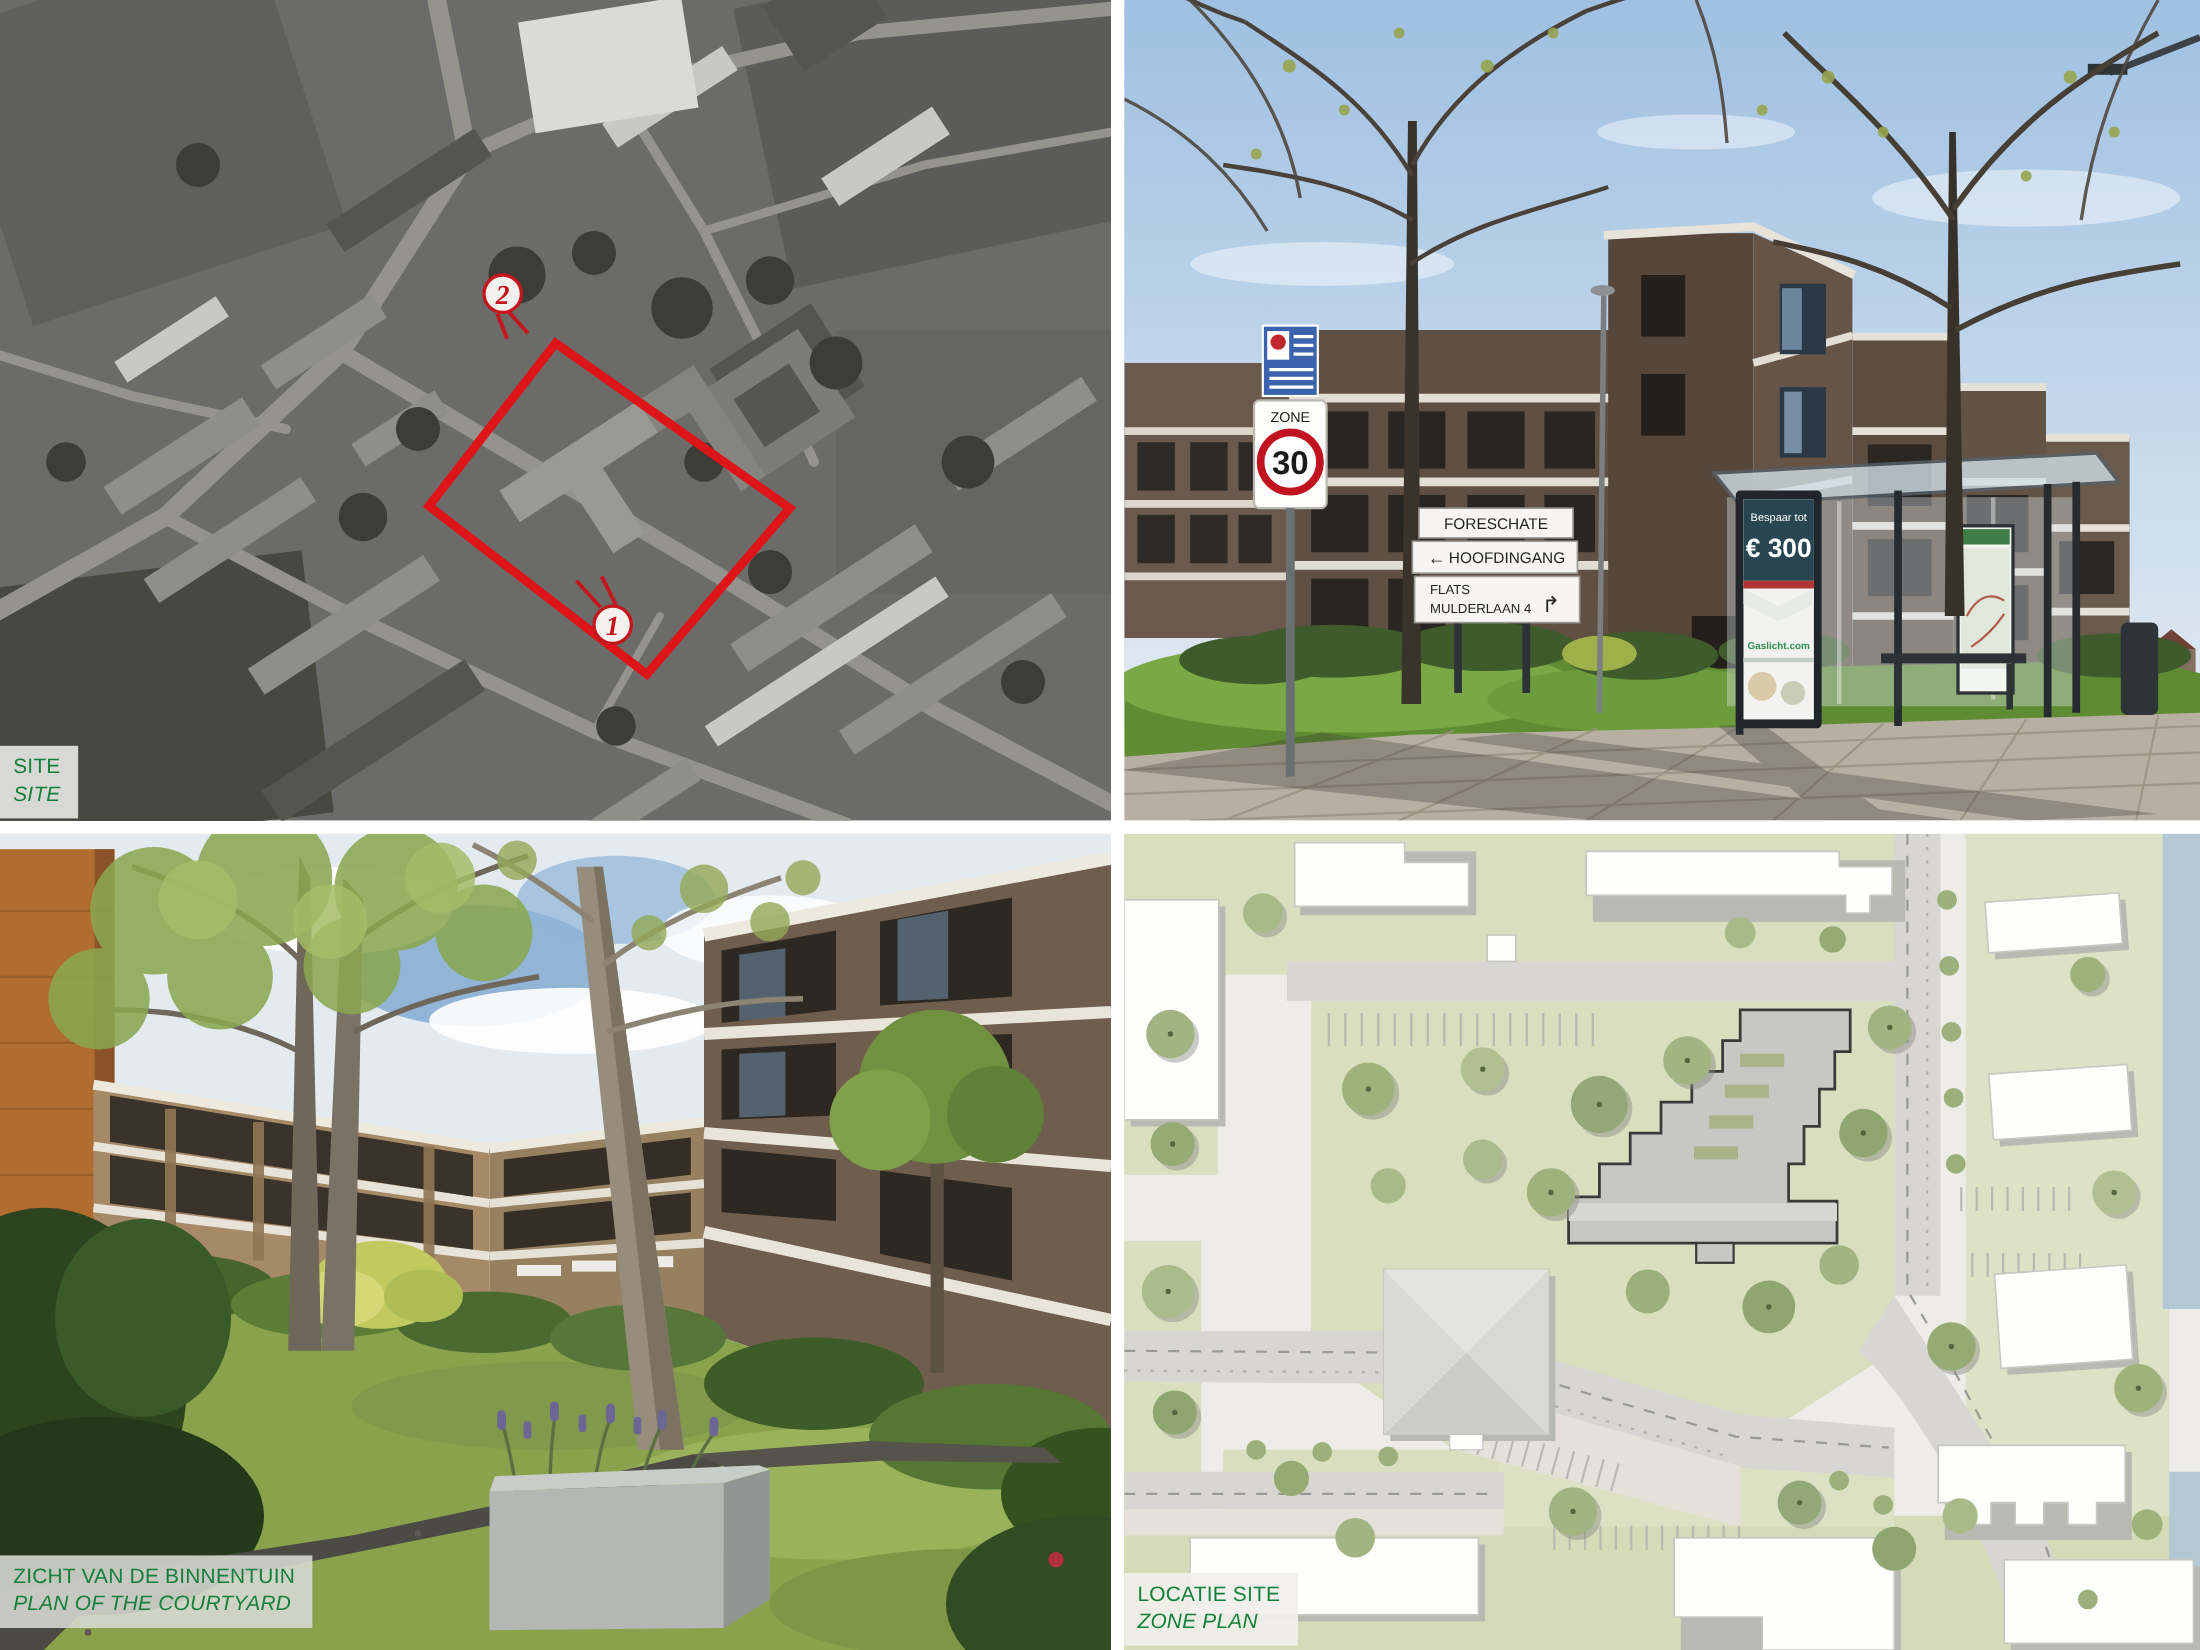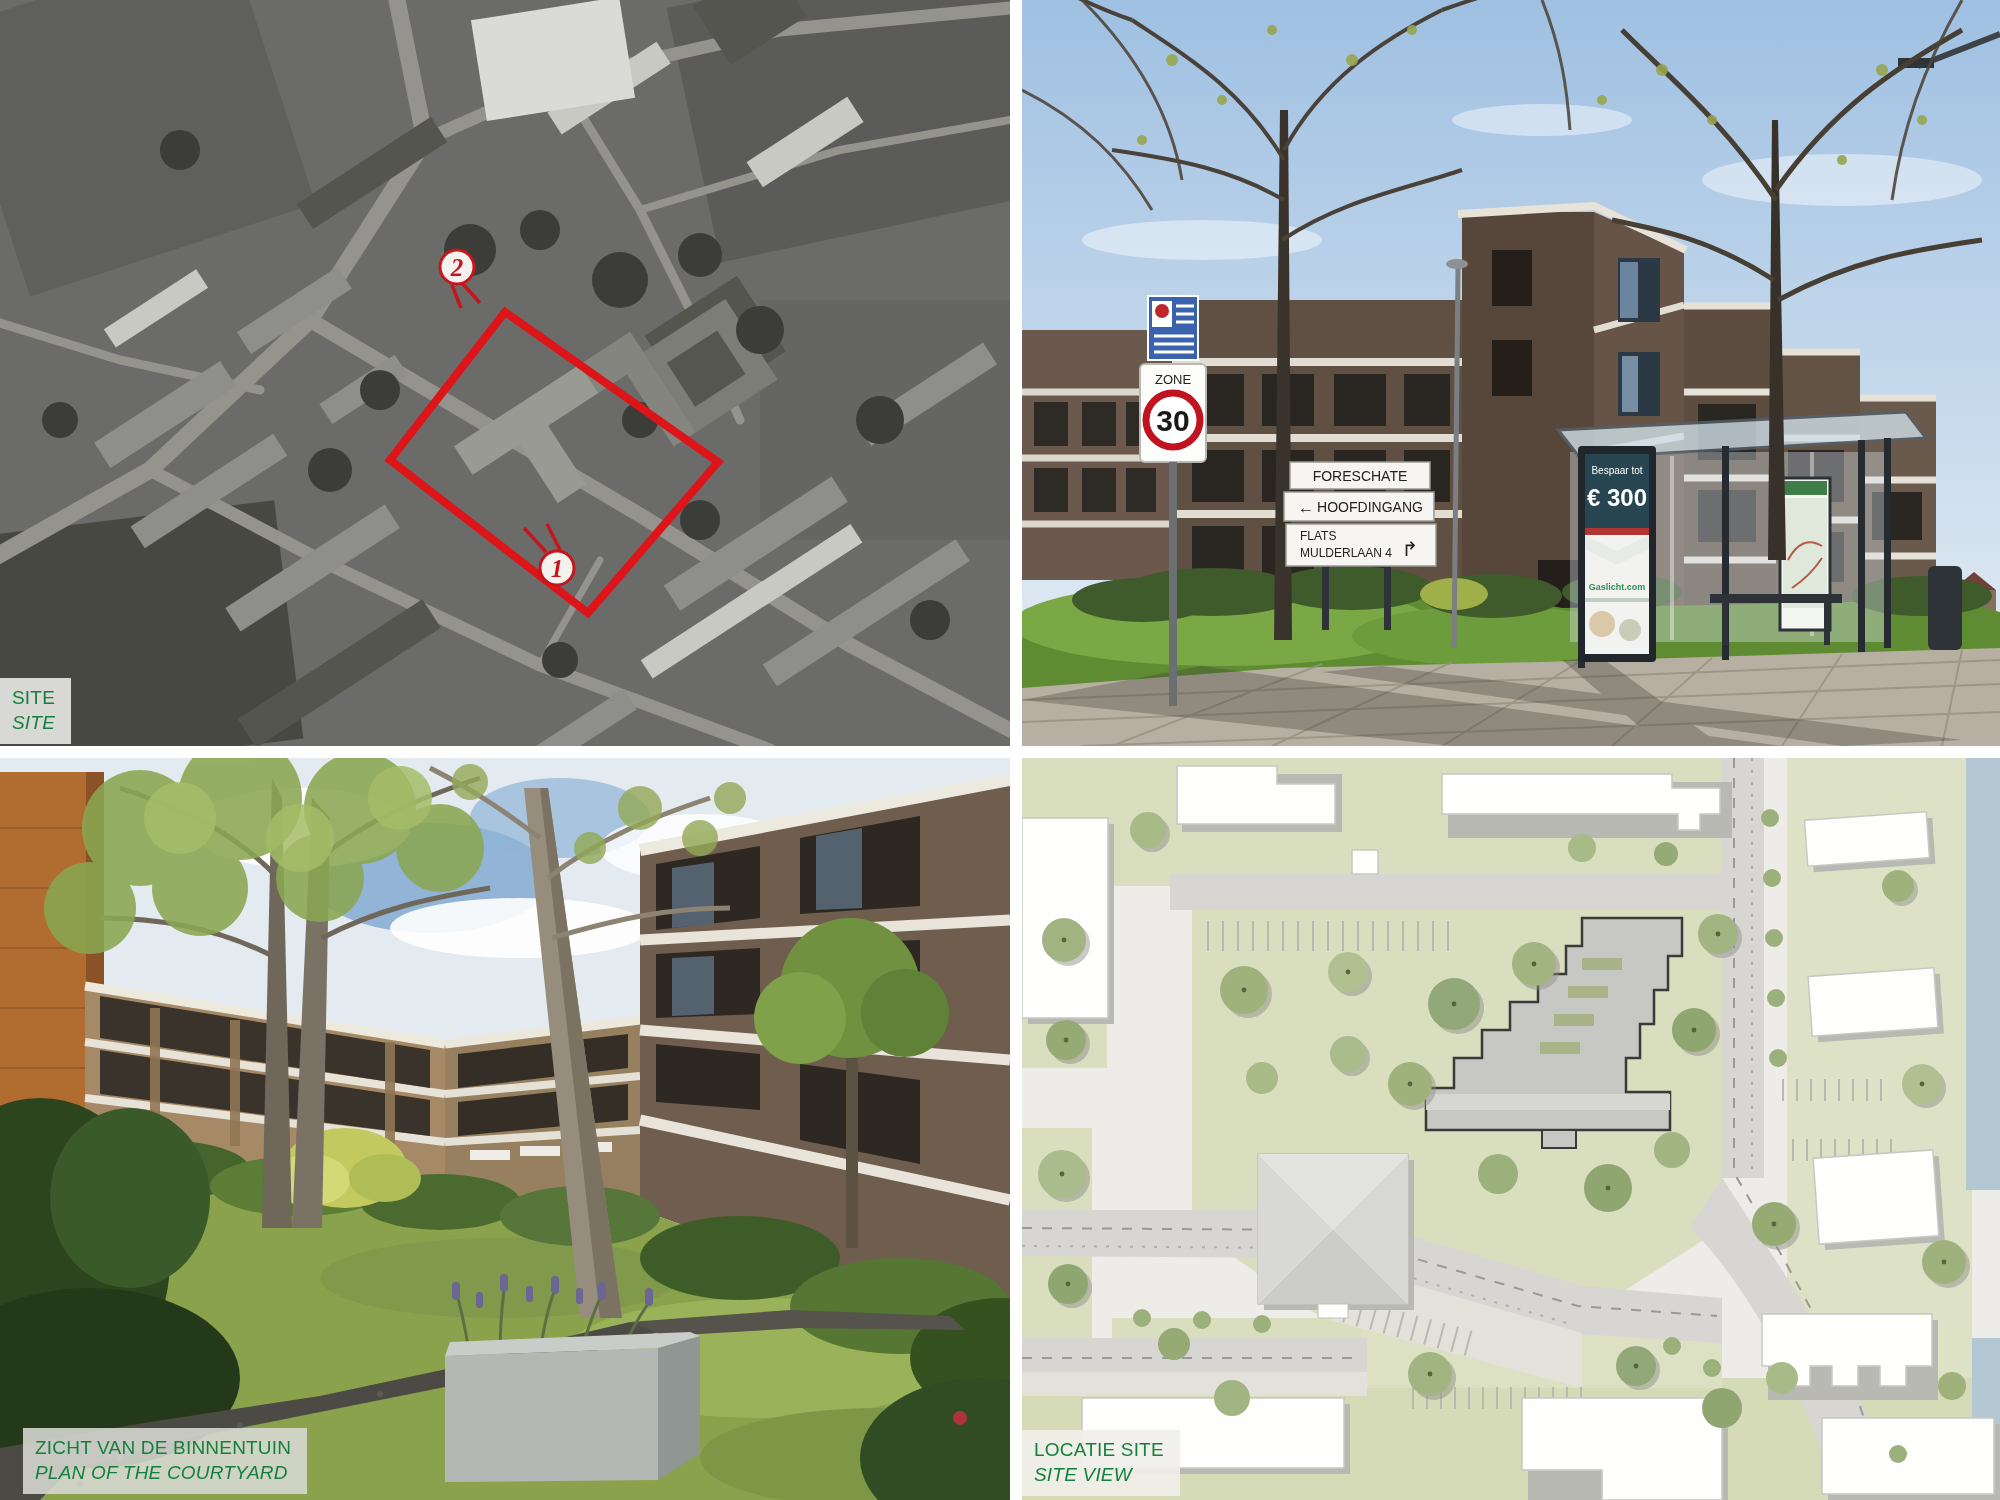--- a/index.html
+++ b/index.html
@@ -565,21 +565,21 @@
         <polygon points="445,598 658,590 658,722 445,724" fill="#b3b8b5"></polygon>
         <polygon points="658,590 700,578 700,696 658,722" fill="#8f9693"></polygon>
         <polygon points="445,598 658,590 700,578 690,574 450,584" fill="#c8cdc9"></polygon>
       </g>
 
       <g>
         <ellipse cx="980" cy="700" rx="120" ry="80" fill="#314c22"></ellipse>
         <circle cx="960" cy="660" r="7" fill="#b03040"></circle>
       </g>
     </svg>
-    <div class="panel-label" style="bottom:6px;background:rgba(216,218,212,.88);margin-left:23px;">
+    <div class="panel-label" style="bottom:20px;background:rgba(216,218,212,.88);">
       <span class="l1">ZICHT VAN DE BINNENTUIN</span>
       <span class="l2">PLAN OF THE COURTYARD</span>
     </div>
   </div>
 
   <div class="panel">
     <svg width="978" height="742" viewBox="0 0 978 742">
       <rect width="978" height="742" fill="#edece8"></rect>
 
       <g fill="#d8debe">
@@ -760,17 +760,17 @@
           <circle cx="650" cy="588" r="9"></circle>
             <circle cx="240" cy="566" r="9"></circle>
             <circle cx="180" cy="562" r="9"></circle>
           <circle cx="120" cy="560" r="9"></circle>
             <circle cx="876" cy="696" r="9"></circle>
         </g>
       </g>
     </svg>
     <div class="panel-label" style="background:rgba(240,239,234,.92);">
       <span class="l1">LOCATIE SITE</span>
-      <span class="l2">SITE VIEW</span>
+      <span class="l2">ZONE PLAN</span>
     </div>
   </div>
 
 </div>
 
 </body></html>

